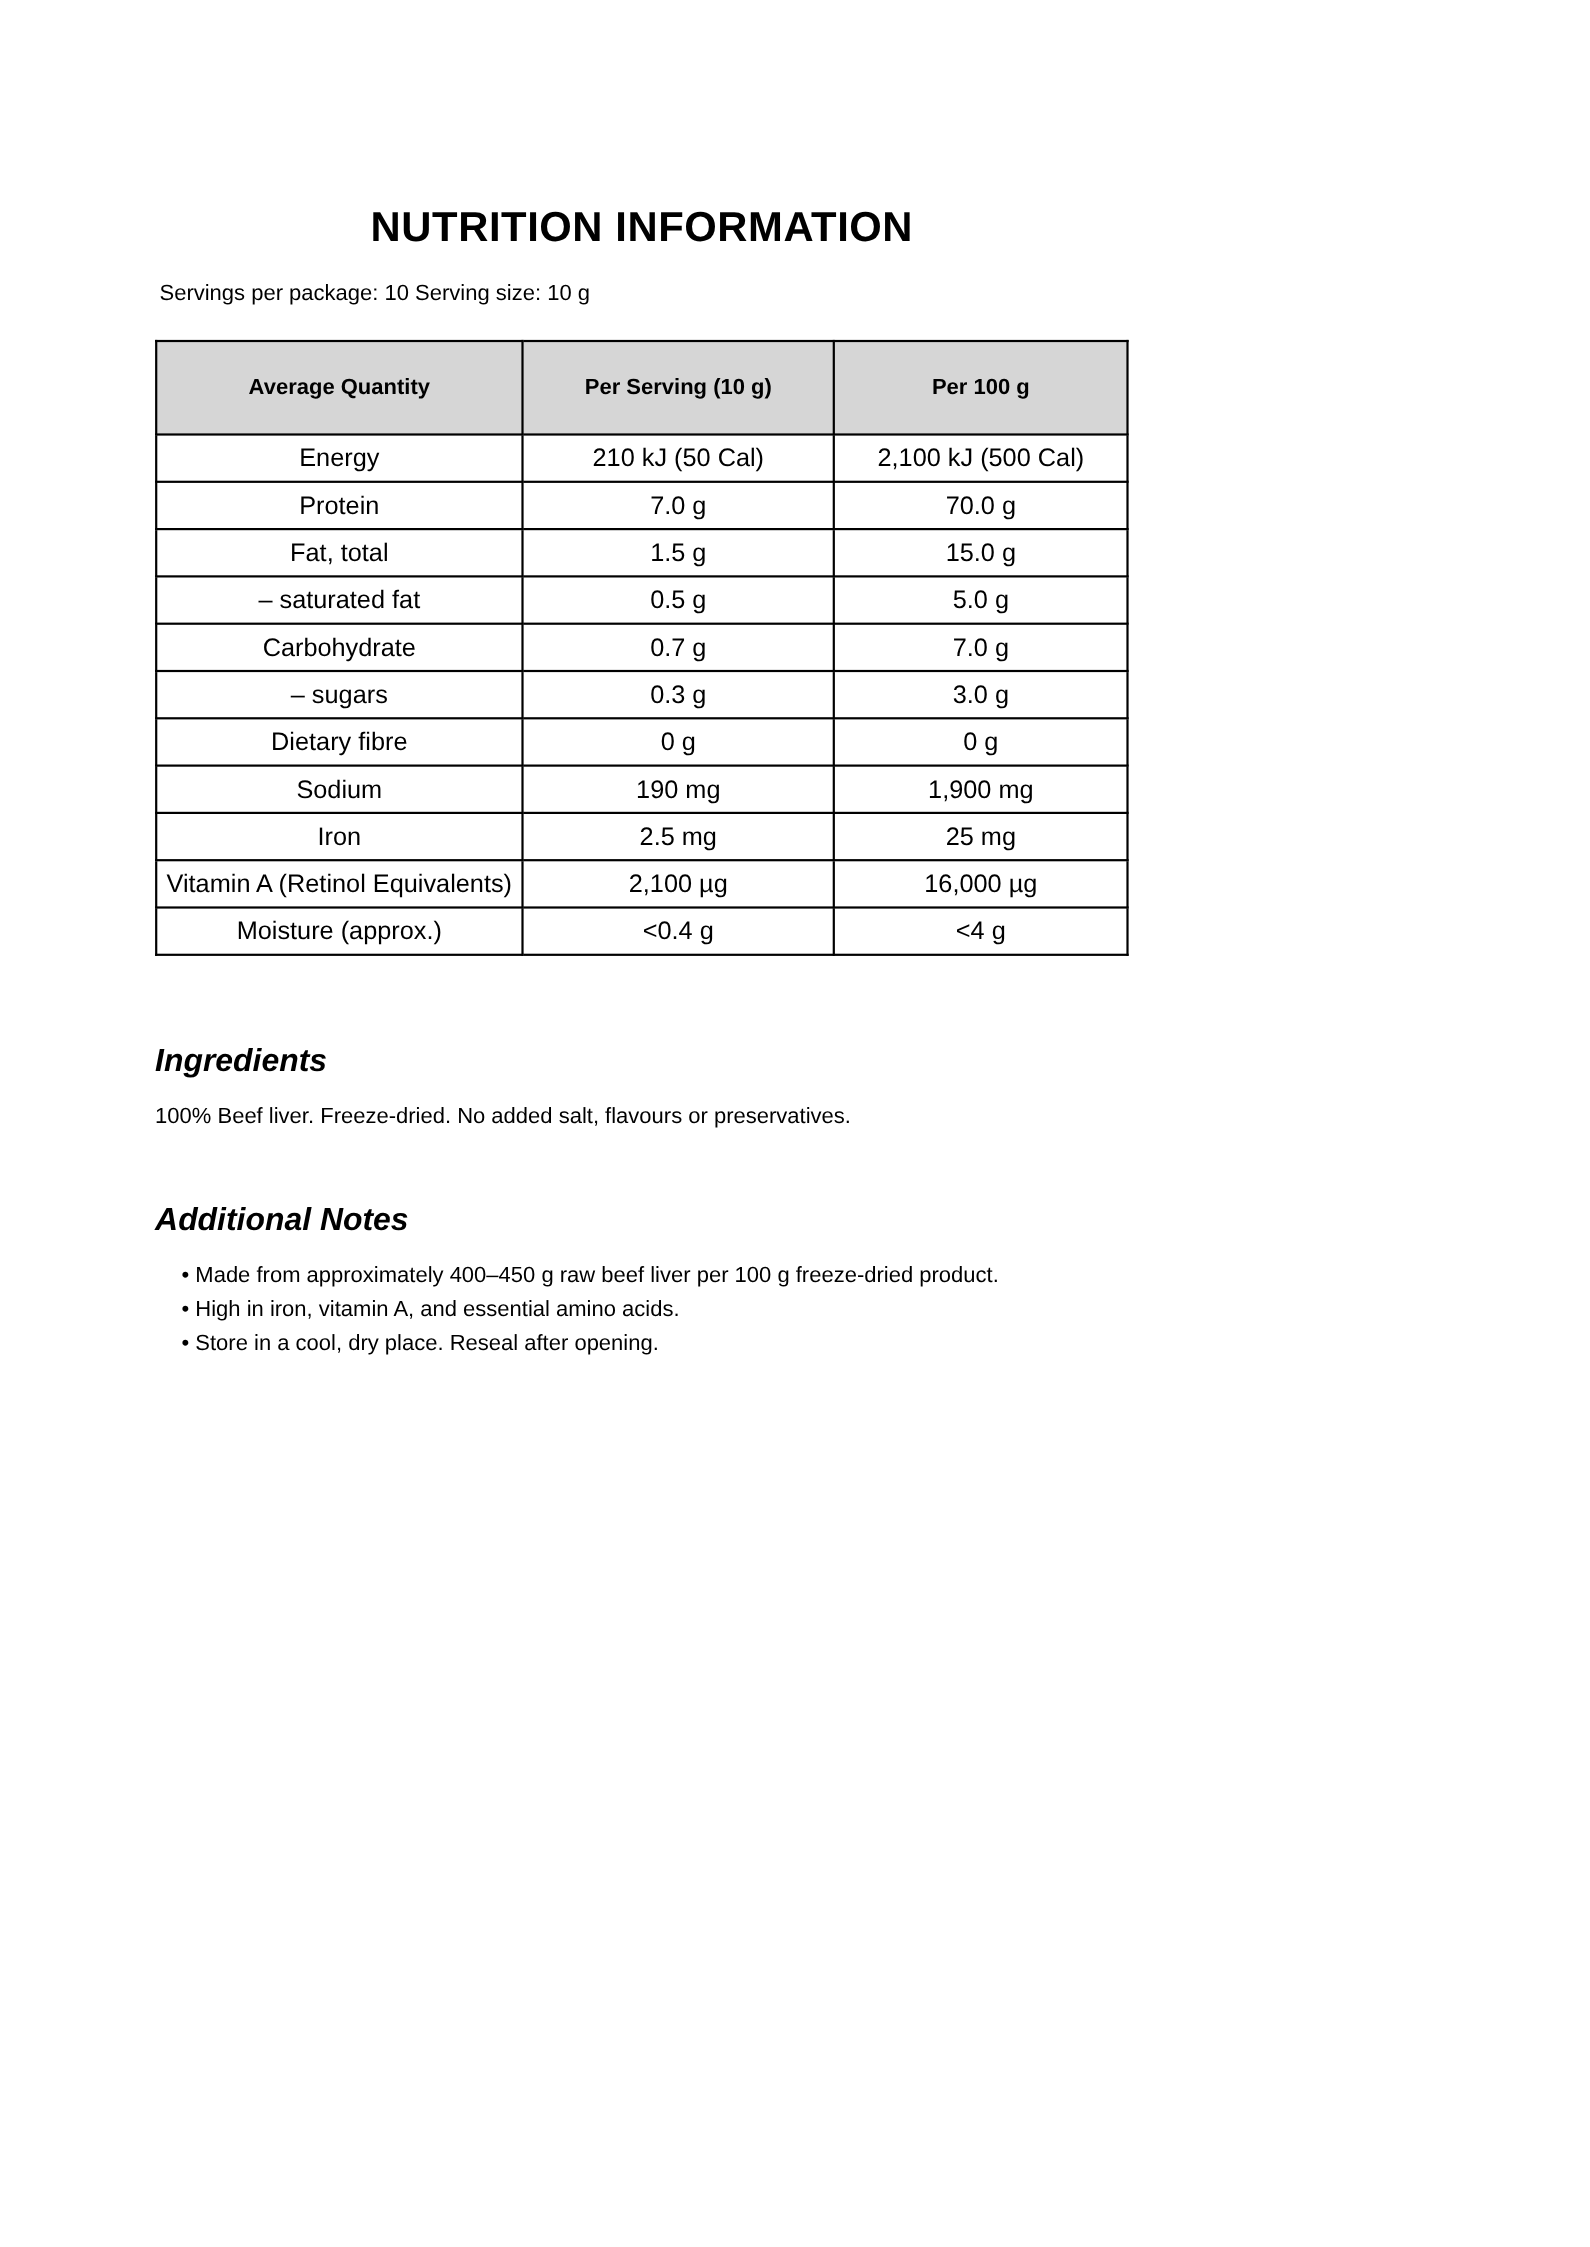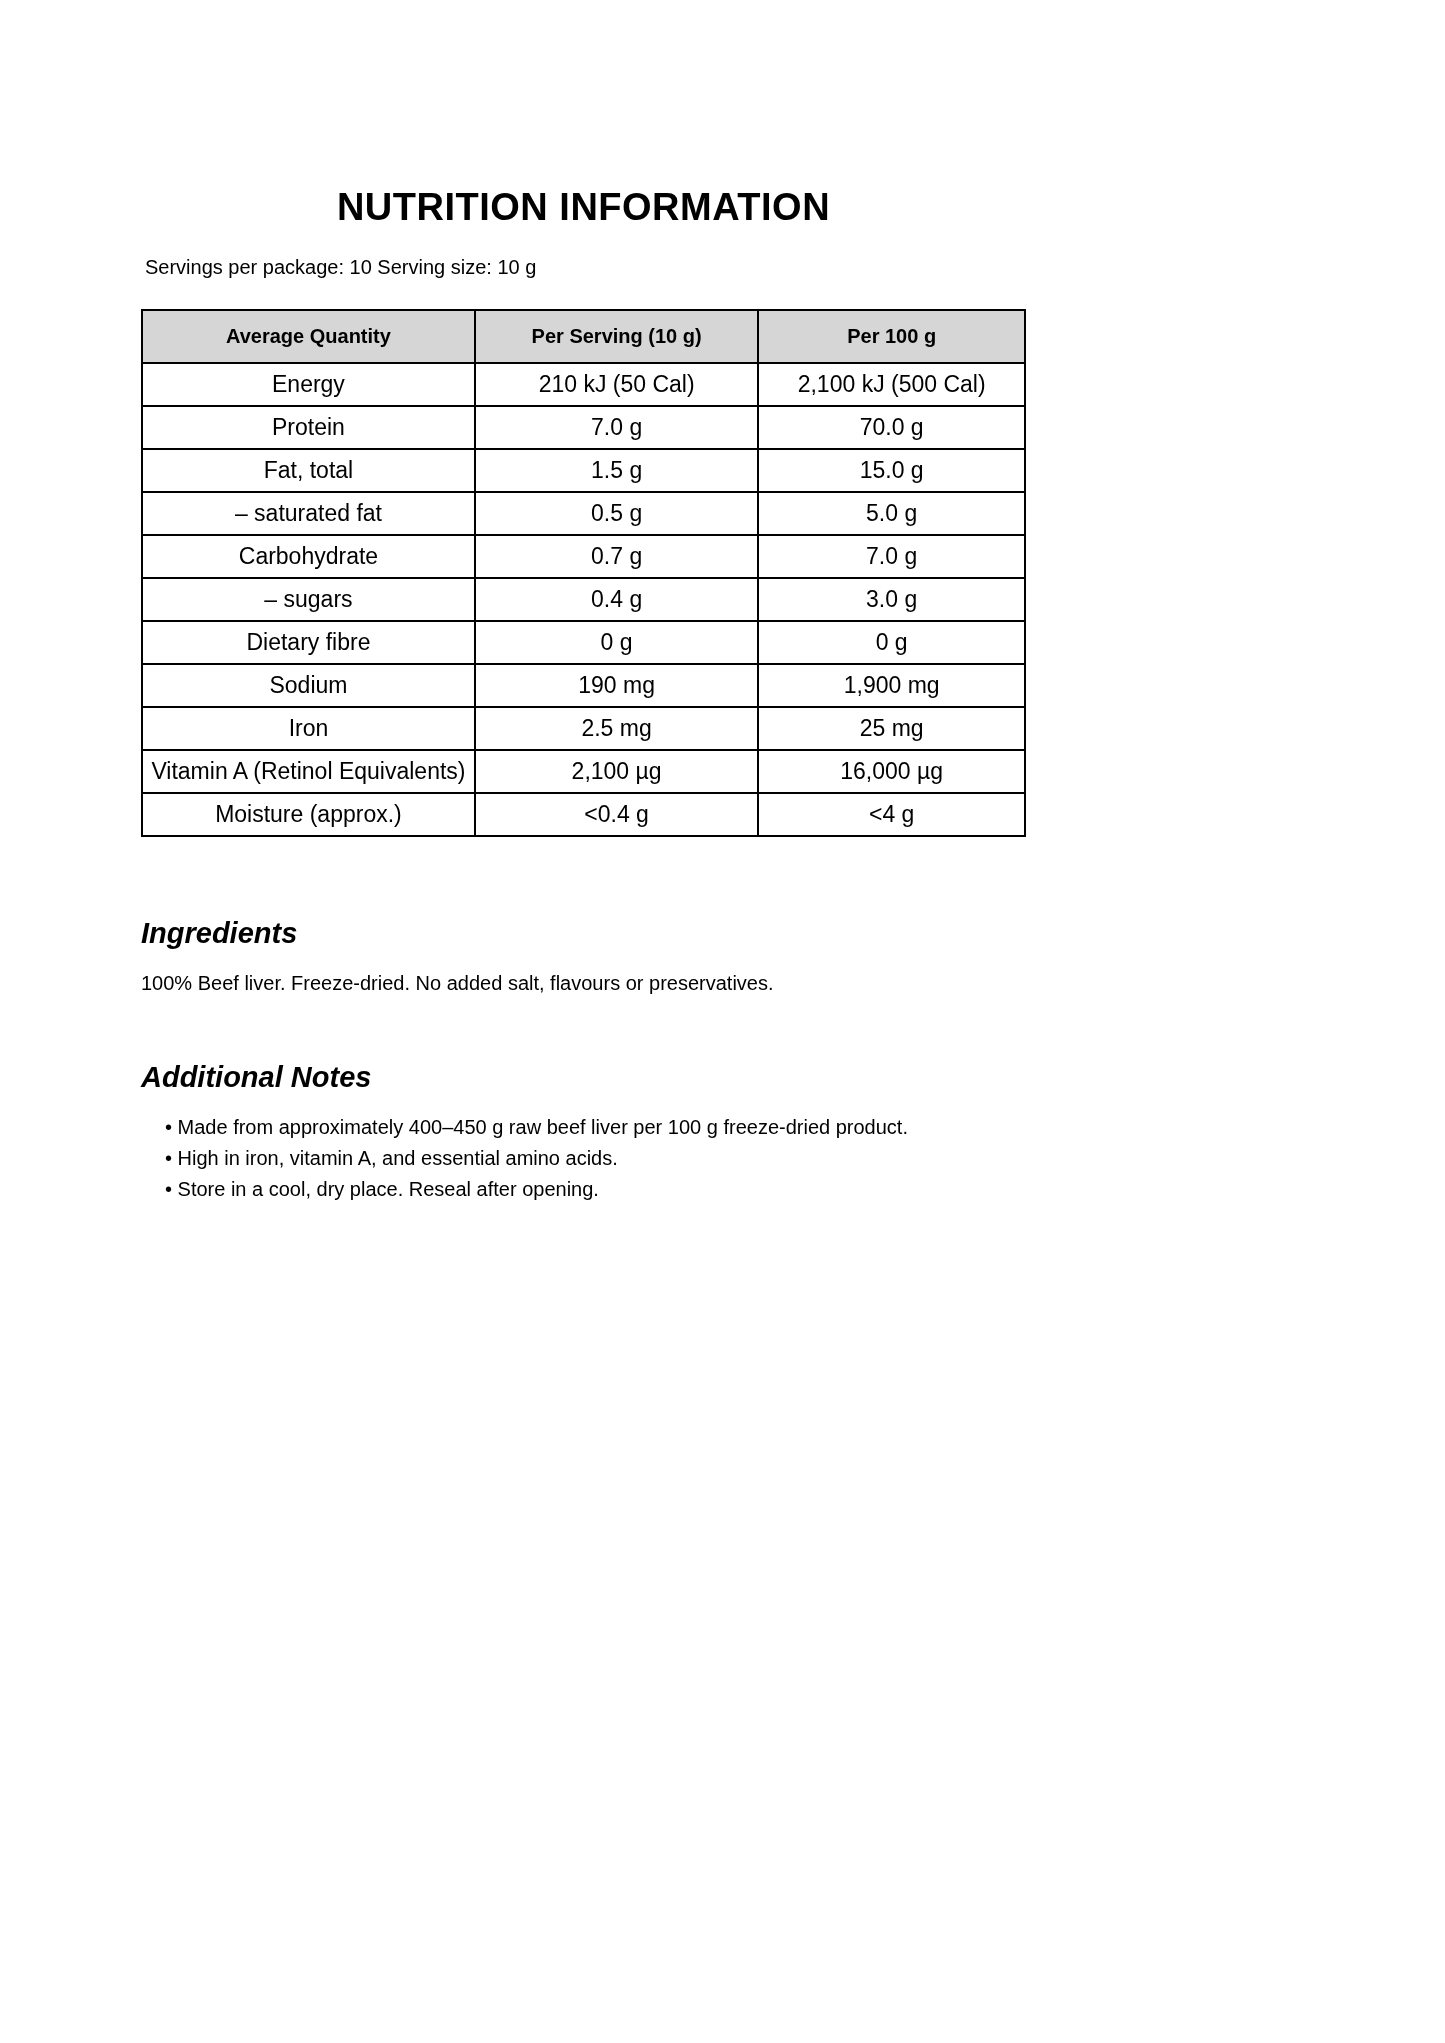--- a/index.html
+++ b/index.html
@@ -37,21 +37,21 @@
   table.nutrition col.c1 { width: 37.7%; }
   table.nutrition col.c2 { width: 32.1%; }
   table.nutrition col.c3 { width: 30.2%; }
   table.nutrition th {
     background: #d6d6d6;
     border: 2px solid #000000;
     height: 51px;
     font-size: 20px;
     font-weight: 700;
     text-align: center;
-    padding: 0;
+    padding: 16px;
   }
   table.nutrition td {
     border: 2px solid #000000;
     height: 41px;
     font-size: 23px;
     text-align: center;
     padding: 0;
   }
   .section-heading {
     margin: 0;
@@ -116,21 +116,21 @@
           <td>0.5 g</td>
           <td>5.0 g</td>
         </tr>
         <tr>
           <td>Carbohydrate</td>
           <td>0.7 g</td>
           <td>7.0 g</td>
         </tr>
         <tr>
           <td>– sugars</td>
-          <td>0.4 g</td>
+          <td>0.3 g</td>
           <td>3.0 g</td>
         </tr>
         <tr>
           <td>Dietary fibre</td>
           <td>0 g</td>
           <td>0 g</td>
         </tr>
         <tr>
           <td>Sodium</td>
           <td>190 mg</td>

